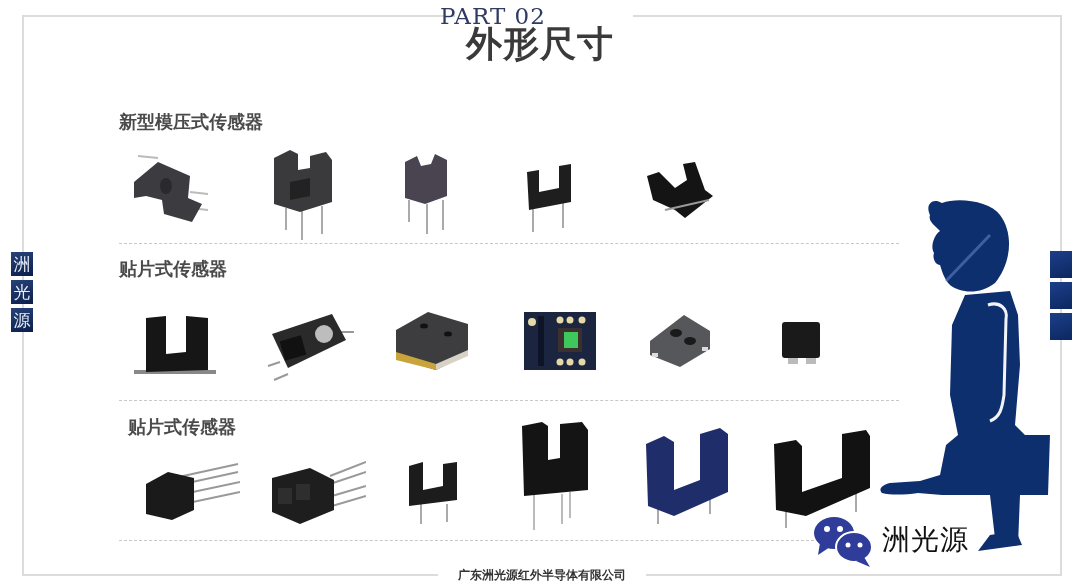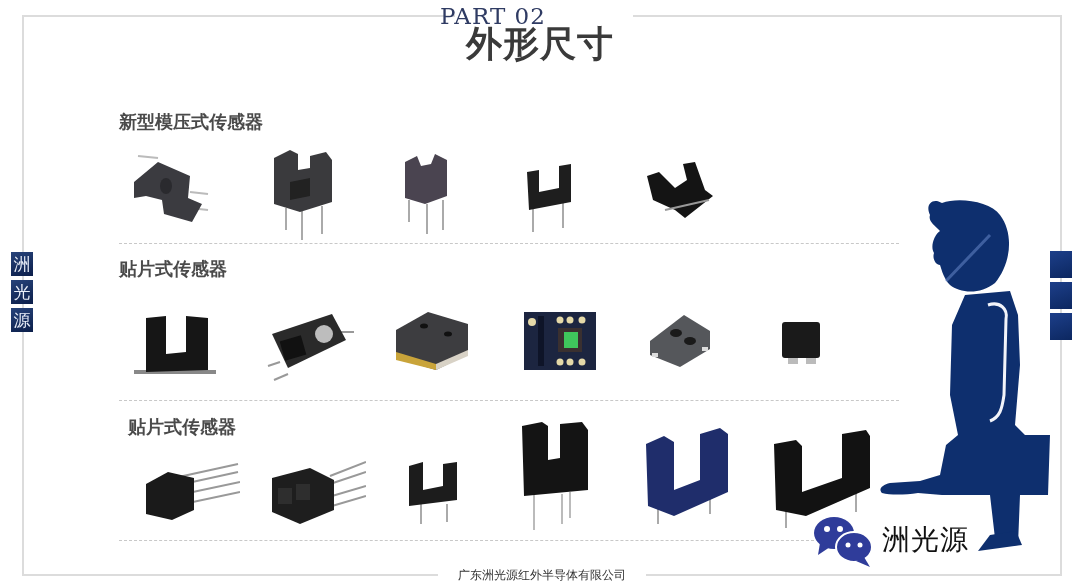--- a/index.html
+++ b/index.html
@@ -19,21 +19,21 @@
   .sep { position:absolute; height:0; border-top:1.5px dashed #c8c8c8; }
 
   .side-vert { position:absolute; left:11px; top:252px; width:22px; }
   .side-vert .ch { display:block; width:22px; height:24px; margin-bottom:4px; background:linear-gradient(160deg,#27437a,#0b1e4a);
     color:#e9eef8; font-size:17px; text-align:center; line-height:24px; }
 
   .right-squares { position:absolute; left:1050px; top:251px; width:22px; }
   .right-squares .sq { width:22px; height:27px; margin-bottom:4px; background:linear-gradient(160deg,#1d3f8a,#0c2760); }
 
   .prod { position:absolute; }
-  .footer { position:absolute; left:438px; top:567px; width:208px; text-align:center; font-size:12px; color:#333; }
+  .footer { position:absolute; left:438px; top:567px; width:208px; text-align:center; font-size:12px; color:#333;font-weight:bold; }
 
   .wechat { position:absolute; left:812px; top:515px; }
   .brand { position:absolute; left:882px; top:521px; font-size:28px; color:#111; letter-spacing:1px; }
 
   .figure { position:absolute; left:870px; top:195px; }
 </style>
 </head>
 <body>
 
 <div class="frame"></div>

